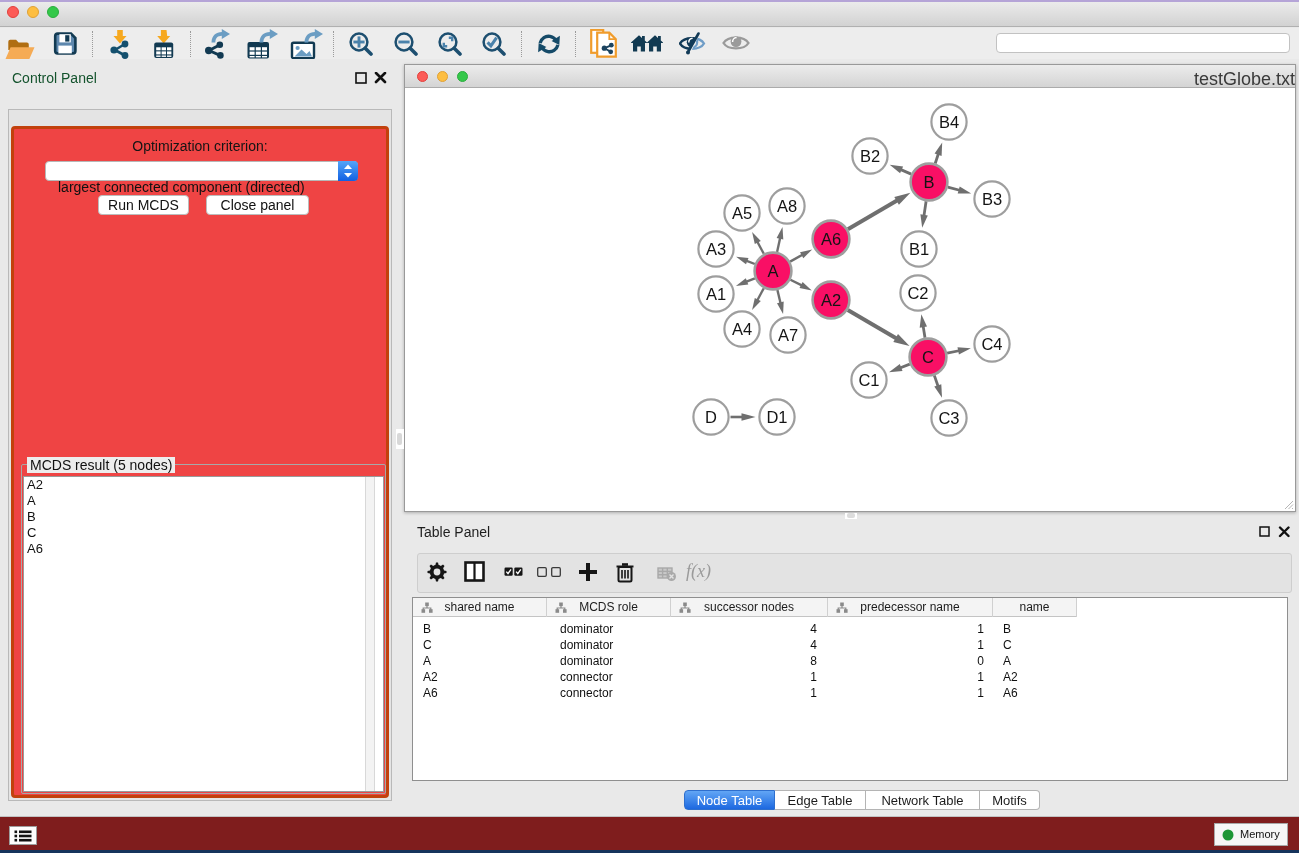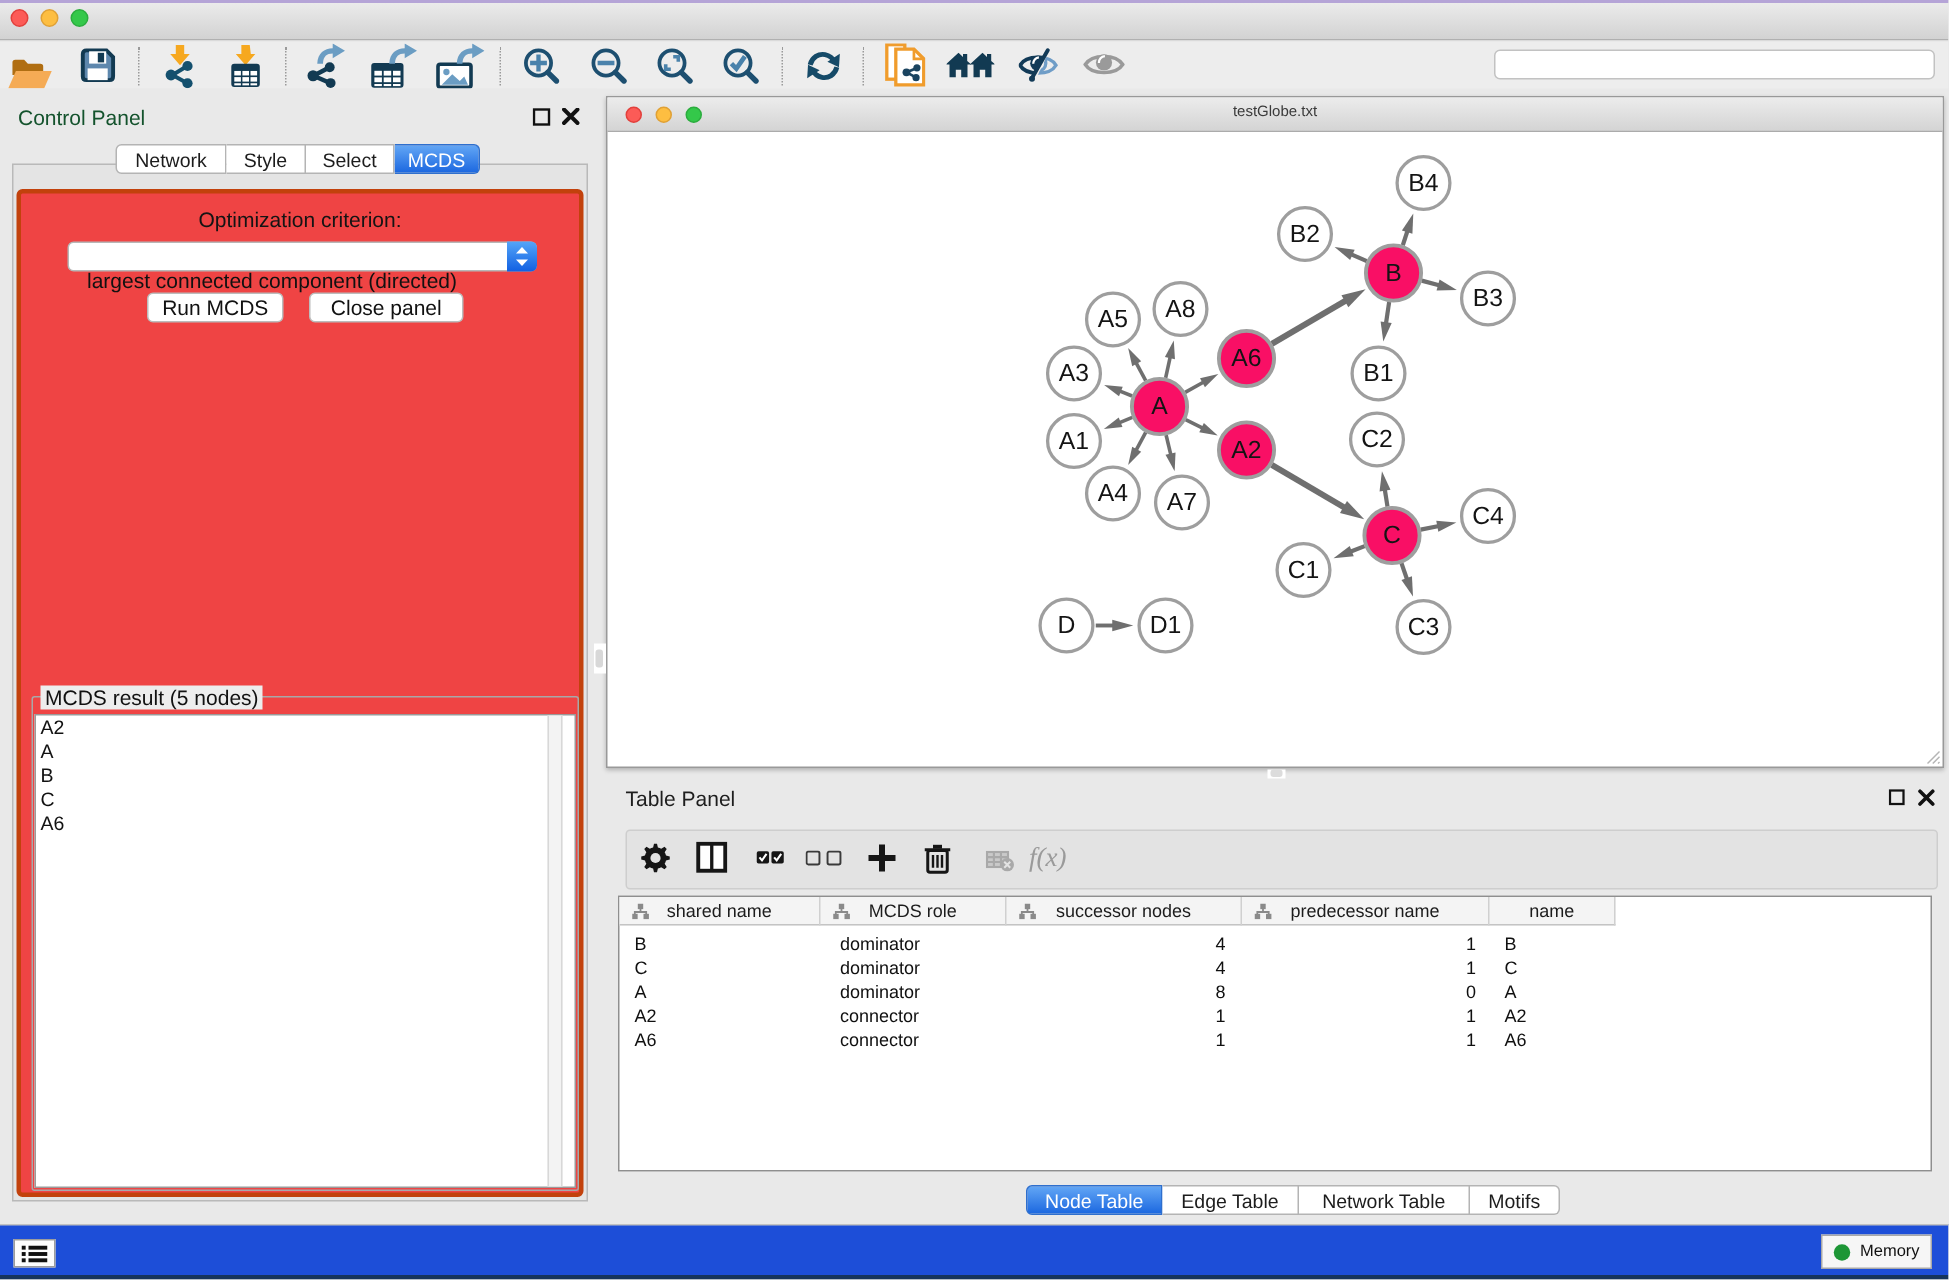--- a/index.html
+++ b/index.html
@@ -47,38 +47,38 @@
 #mlist { position:absolute; left:1px; top:11px; width:361px; height:316px;
   background:#fff; border:1px solid #9a9a9a; font-size:13px; color:#111; }
 #mlist .li { padding-left:3px; height:16px; line-height:16px; }
 #mscroll { position:absolute; right:8px; top:0; width:10px; height:100%;
   background:#f3f3f3; border-left:1px solid #d8d8d8; border-right:1px solid #d8d8d8; }
 
 #netwin { left:404px; top:64px; width:892px; height:448px; background:#fff;
   border:1px solid #999; box-shadow:0 1px 3px rgba(0,0,0,.25); }
 #nettitle { position:absolute; left:0; top:0; width:100%; height:23px;
   background:linear-gradient(#ececec,#d4d4d4); border-bottom:1px solid #ababab; }
-#nettitle .title { position:absolute; left:0; right:0; top:4px; text-align:center;
-  font-size:10px; color:#3a3a3a; }
+#nettitle .title { position:absolute; left:0; right:0; top:4px; text-align:right;
+  font-size:18px; color:#3a3a3a; }
 .tl2 { position:absolute; width:11px; height:11px; border-radius:50%; top:6px; }
 
 #tp { left:404px; top:520px; width:895px; height:296px; background:#e9e9e9; }
 #tp .ptitle { position:absolute; left:13px; top:4px; font-size:14px; color:#1e1e1e; }
 #tp-toolbar { position:absolute; left:13px; top:33px; width:875px; height:40px;
   background:#e3e3e3; border:1px solid #cecece; border-radius:3px; }
 #tp-table { position:absolute; left:8px; top:77px; width:876px; height:184px;
   background:#fff; border:1px solid #8f8f8f; }
 #thead { position:absolute; left:0; top:0; height:19px; background:#f4f4f4;
   border-bottom:1px solid #c4c4c4; font-size:12px; color:#1c1c1c; }
 .hcell { position:absolute; top:0; height:19px; line-height:19px; text-align:center;
   border-right:1px solid #d0d0d0; }
 .trow { position:absolute; font-size:12px; color:#101010; height:16px; line-height:16px; }
 #tp-tabs { position:absolute; left:268px; top:270px; height:21px; display:flex;padding-left:12px; }
 
-#statusbar { left:0; top:816px; width:1299px; height:34px; background:#1d4ed8;
+#statusbar { left:0; top:816px; width:1299px; height:34px; background:#7f1d1d;
   border-top:1px solid #c2c2c2; }
 #listbtn { position:absolute; left:9px; top:9px; width:28px; height:19px;
   background:#fdfdfd; border:1px solid #9d9d9d; }
 #membtn { position:absolute; left:1214px; top:6px; width:74px; height:23px;
   background:#f6f6f6; border:1px solid #a8a8a8; font-size:11px; color:#111; }
 #desktop-bottom { left:0; top:850px; width:1299px; height:3px; background:#16345c; }
 </style>
 </head>
 <body>
 <div class="abs" id="desktop-top"></div>
@@ -251,26 +251,20 @@
     </svg>
   <div id="searchbox"></div>
 </div>
 
 <div class="abs" id="cp">
   <div class="ptitle">Control Panel</div>
   <svg style="position:absolute;left:355px;top:13px;" width="32px" height="12" viewBox="0 0 32 12">
       <rect x="1" y="1" width="10" height="10" fill="none" stroke="#111" stroke-width="1.6"></rect>
       <path d="M21 1 L30 10 M30 1 L21 10" stroke="#111" stroke-width="2.6" stroke-linecap="round"></path>
     </svg>
-  <div id="cp-tabs">
-    <div class="tab first" style="width:74px;">Network</div>
-    <div class="tab" style="width:53px;">Style</div>
-    <div class="tab" style="width:59px;">Select</div>
-    <div class="tab sel last" style="width:57px;">MCDS</div>
-  </div>
   <div id="cp-outer">
     <div id="cp-inner">
       <div id="opt-label">Optimization criterion:</div>
       <div id="dropdown">
         <div class="dtext">largest connected component (directed)</div>
         <div id="stepper">
             <svg width="20" height="20" viewBox="0 0 20 20" style="position:absolute;left:0;top:0;">
               <path d="M6 8 L10 3.6 L14 8 Z" fill="#fff"></path>
               <path d="M6 12 L10 16.4 L14 12 Z" fill="#fff"></path>
             </svg>

